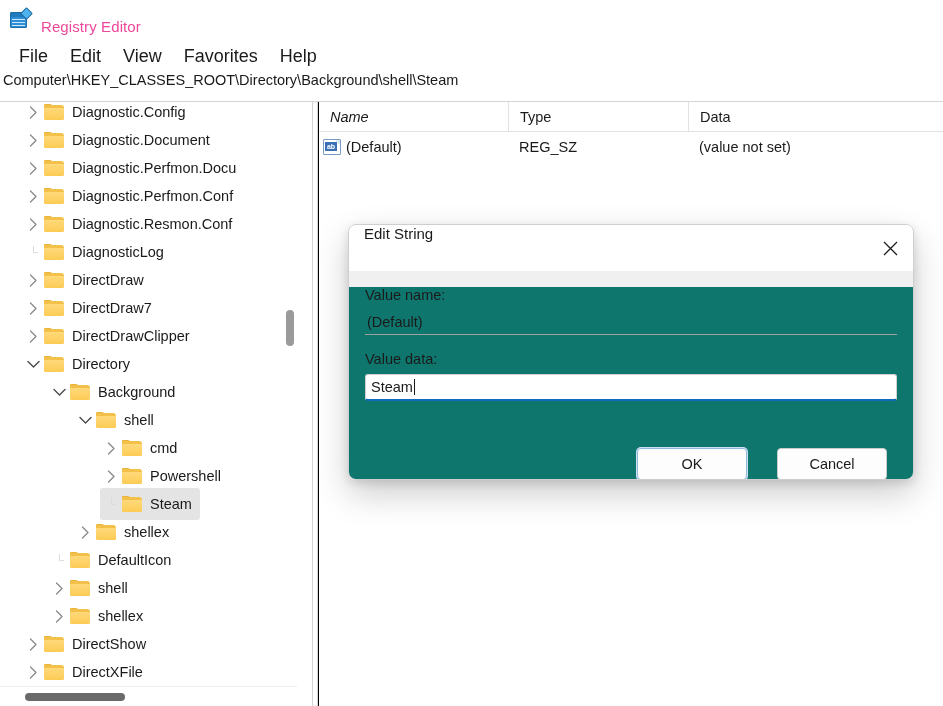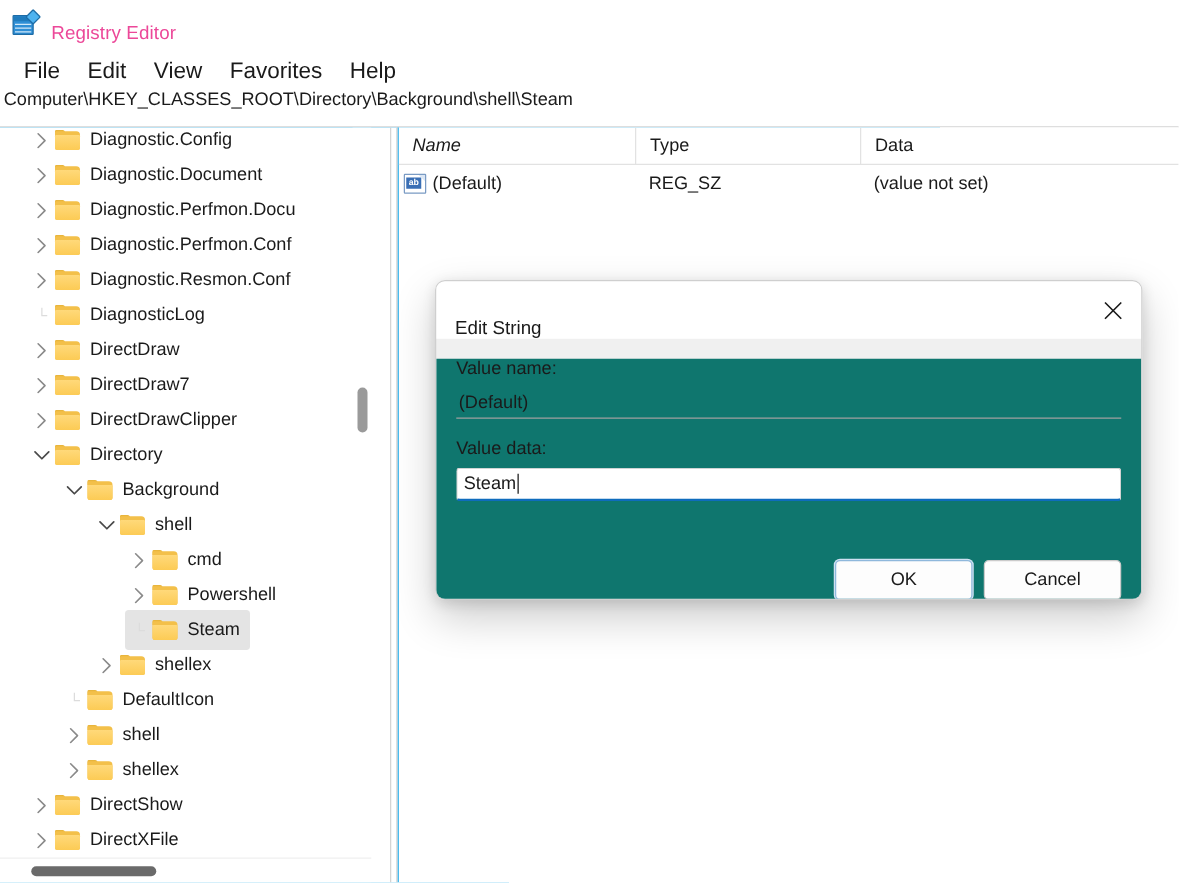--- a/index.html
+++ b/index.html
@@ -89,21 +89,21 @@
   }
   .addressbar .path {
     font-size: 14.5px; color: #1a1a1a;
     white-space: nowrap; overflow: hidden;
   }
 
   
   .content {
     position: absolute; top: 102px; left: 0;
     width: 752px; height: 604px;
-    background: #0ea5e9;
+    background: #000000;
   }
 
   
   .tree-pane {
     position: absolute; left: 0; top: 0;
     width: 312px; height: 604px;
     background: #ffffff;
     overflow: hidden;
   }
   .tree-scrollview {
@@ -281,21 +281,21 @@
     width: 566px; height: 256px;
     background: #f0f0f0;
     border: 1px solid #cfcfcf;
     border-radius: 8px;
     overflow: hidden;
   }
   .dlg-title {
     position: relative;
     height: 46px;
     background: #ffffff;
-    display: flex; align-items: flex-end;
+    display: flex; align-items: flex-start;
   }
   .dlg-title-text {
     font-size: 15px; color: #1a1a1a;
     padding-left: 15px;
   }
   .dlg-close {
     position: absolute; right: 0; top: 0;
     width: 46px; height: 46px;
     display: flex; align-items: center; justify-content: center;
     cursor: default;
@@ -335,22 +335,22 @@
     padding-left: 5px;
     position: relative;
   }
   .caret {
     display: inline-block;
     width: 1px; height: 16px;
     background: #1a1a1a;
     margin-left: 1px;
   }
   .dlg-buttons {
-    position: absolute; right: 16px; bottom: 16px;
-    display: flex; gap: 9px;
+    position: absolute; right: 26px; bottom: 16px;
+    display: flex; gap: 30px;
   }
   .btn {
     width: 110px; height: 32px;
     display: flex; align-items: center; justify-content: center;
     font-size: 14.5px; color: #1a1a1a;
     background: #fdfdfd;
     border: 1px solid #cbcbcb;
     border-radius: 4px;
     cursor: default;
   }

